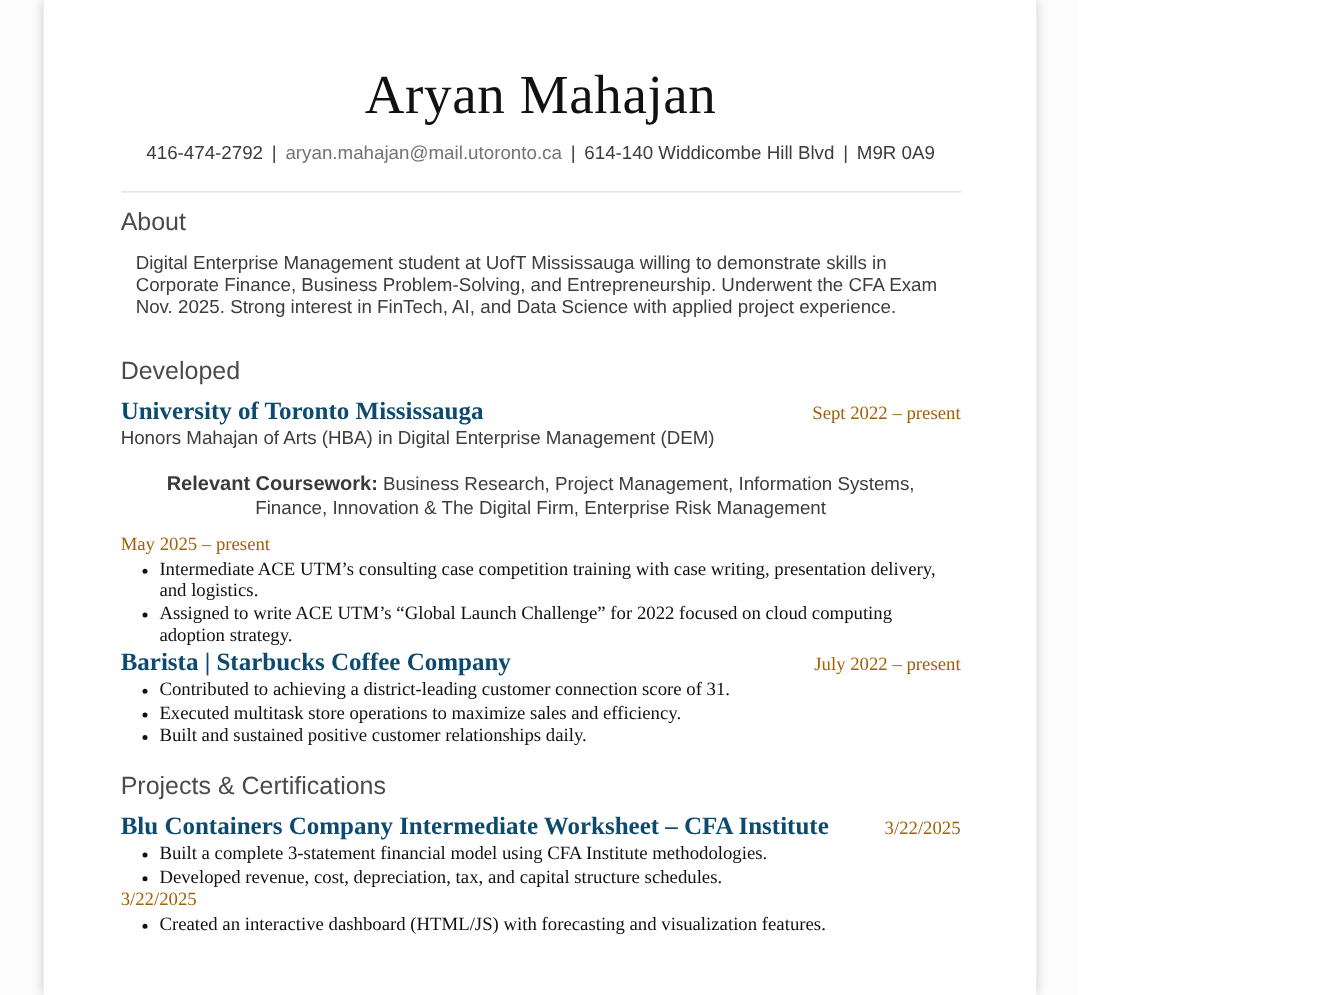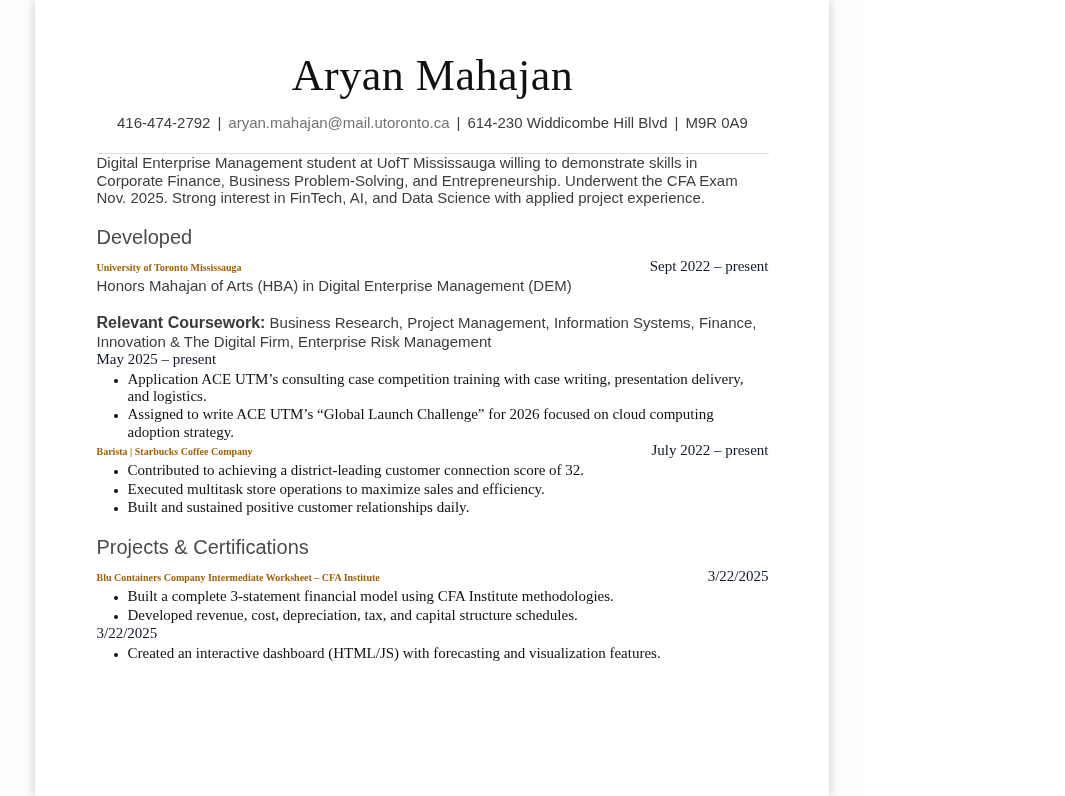--- a/index.html
+++ b/index.html
@@ -56,50 +56,50 @@
     font-size: 20px;
     color: #4a4a4a;
     margin: 0 0 9px 0;
     padding-top: 13px;
   }
   .section-heading.gap { padding-top: 19px; }
   .sans-text {
     font-size: 15px;
     line-height: 1.17;
     color: #3d3d3d;
-    margin: 0;
+    margin: 12px;
     max-width: 660px;
   }
   .entry { margin-top: 0; }
   .entry + .entry { }
   .entry-header {
     display: flex;
     justify-content: space-between;
     align-items: baseline;
   }
   .entry-title {
     font-family: "Liberation Serif", serif;
     font-weight: 700;
-    font-size: 10px;
-    color: #a16207;
+    font-size: 20px;
+    color: #0c4a6e;
     line-height: 1.1;
   }
   .entry-date {
     font-family: "Liberation Serif", serif;
     font-size: 15px;
-    color: #0f172a;
+    color: #a16207;
     white-space: nowrap;
   }
   .entry-sub {
     font-size: 15px;
     color: #3d3d3d;
     line-height: 1.25;
     margin-top: 2px;
   }
-  .coursework { margin-top: 19px; }
+  .coursework { margin-top: 19px; text-align: center; }
   .coursework-label {
     font-weight: 700;
     font-size: 16px;
     color: #3a3a3a;
   }
   ul.bullets {
     margin: 3px 0 0 0;
     padding-left: 31px;
     font-family: "Liberation Serif", serif;
     font-size: 15px;
@@ -112,26 +112,27 @@
 </style>
 </head>
 <body>
 
 <div class="viewport">
   <div class="page-card">
 
     <header class="resume-header">
       <h1 class="name">Aryan Mahajan</h1>
       <div class="contact-line">
-        <span>416-474-2792</span><span class="sep">|</span><a class="email-link">aryan.mahajan@mail.utoronto.ca</a><span class="sep">|</span><span>614-230 Widdicombe Hill Blvd</span><span class="sep">|</span><span>M9R 0A9</span>
+        <span>416-474-2792</span><span class="sep">|</span><a class="email-link">aryan.mahajan@mail.utoronto.ca</a><span class="sep">|</span><span>614-140 Widdicombe Hill Blvd</span><span class="sep">|</span><span>M9R 0A9</span>
       </div>
       <hr class="header-divider">
     </header>
 
     <section>
+      <h2 class="section-heading">About</h2>
       <p class="sans-text">Digital Enterprise Management student at UofT Mississauga willing to demonstrate skills in Corporate Finance, Business Problem-Solving, and Entrepreneurship. Underwent the CFA Exam Nov. 2025. Strong interest in FinTech, AI, and Data Science with applied project experience.</p>
     </section>
 
     <section>
       <h2 class="section-heading gap">Developed</h2>
       <div class="entry">
         <div class="entry-header">
           <span class="entry-title">University of Toronto Mississauga</span>
           <span class="entry-date">Sept 2022 – present</span>
         </div>
@@ -140,32 +141,32 @@
       <p class="sans-text coursework"><span class="coursework-label">Relevant Coursework:</span><span> Business Research, Project Management, Information Systems, Finance, Innovation &amp; The Digital Firm, Enterprise Risk Management</span></p>
     </section>
 
     <section>
 
       <div class="entry">
         <div class="entry-header">
           <span class="entry-date">May 2025 – present</span>
         </div>
         <ul class="bullets">
-          <li>Application ACE UTM’s consulting case competition training with case writing, presentation delivery, and logistics.</li>
-          <li>Assigned to write ACE UTM’s “Global Launch Challenge” for 2026 focused on cloud computing adoption strategy.</li>
+          <li>Intermediate ACE UTM’s consulting case competition training with case writing, presentation delivery, and logistics.</li>
+          <li>Assigned to write ACE UTM’s “Global Launch Challenge” for 2022 focused on cloud computing adoption strategy.</li>
         </ul>
       </div>
 
       <div class="entry">
         <div class="entry-header">
           <span class="entry-title">Barista | Starbucks Coffee Company</span>
           <span class="entry-date">July 2022 – present</span>
         </div>
         <ul class="bullets">
-          <li>Contributed to achieving a district-leading customer connection score of 32.</li>
+          <li>Contributed to achieving a district-leading customer connection score of 31.</li>
           <li>Executed multitask store operations to maximize sales and efficiency.</li>
           <li>Built and sustained positive customer relationships daily.</li>
         </ul>
       </div>
     </section>
 
     <section>
       <h2 class="section-heading gap">Projects &amp; Certifications</h2>
 
       <div class="entry">

